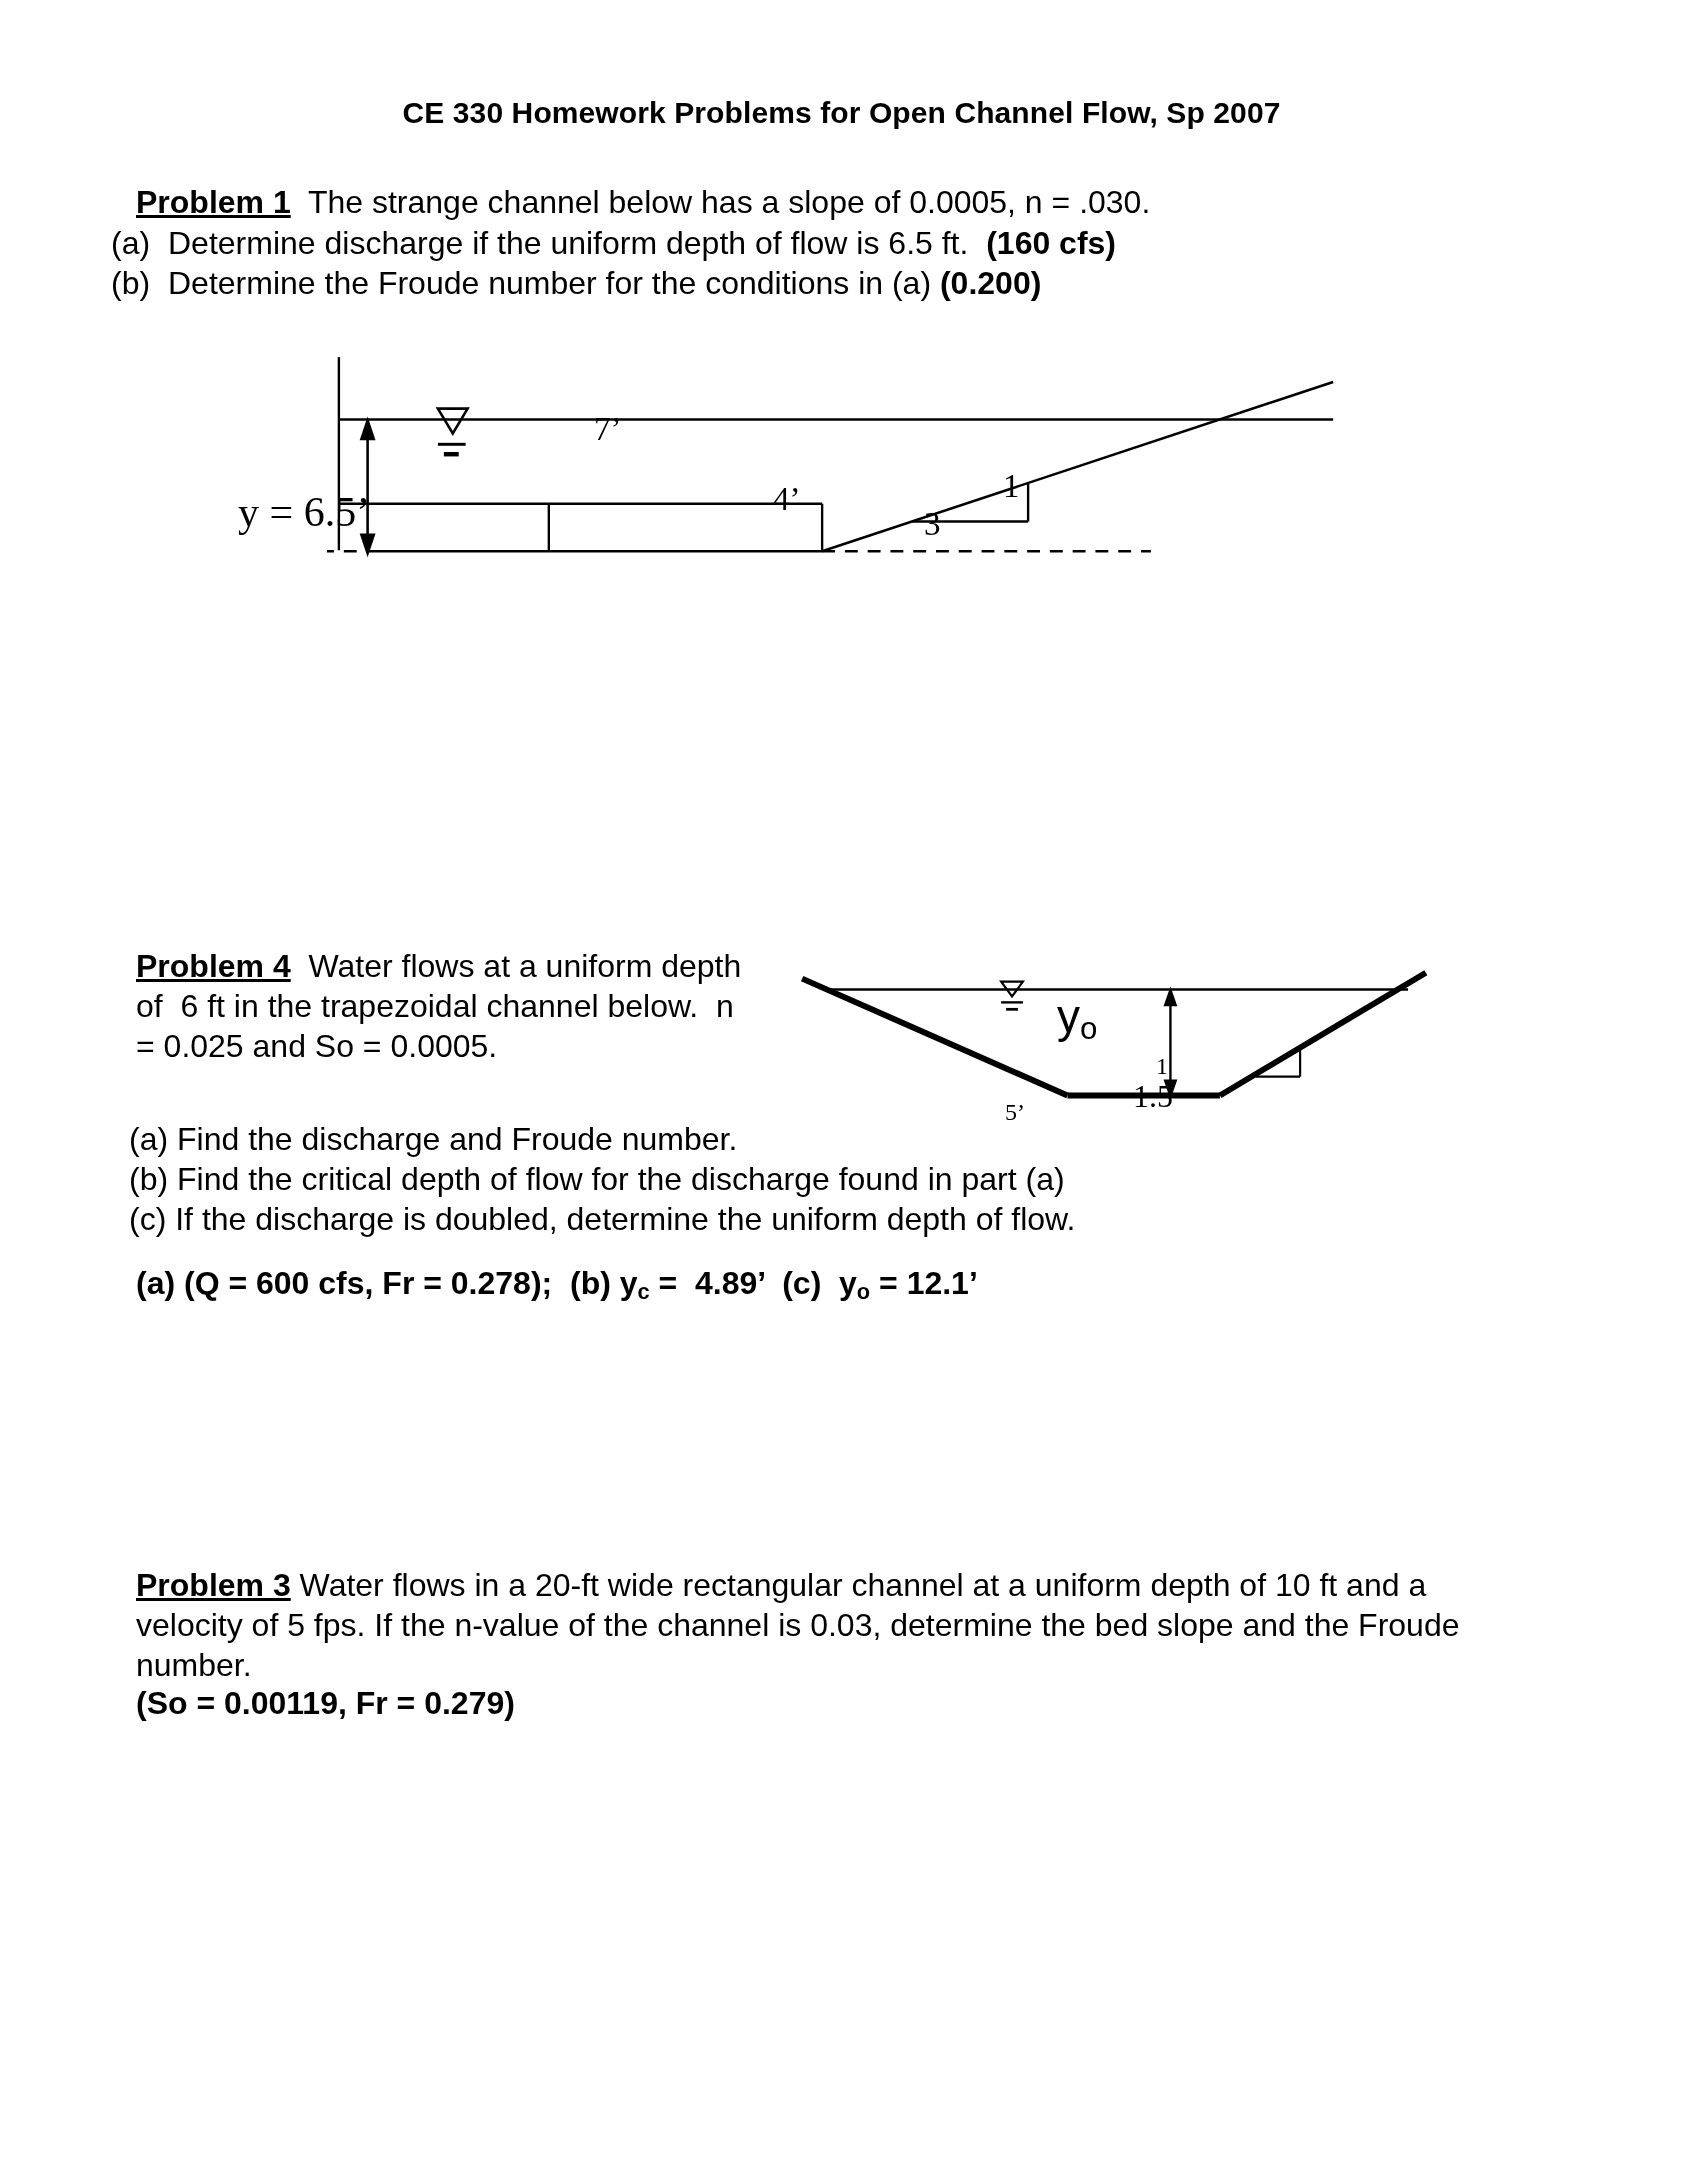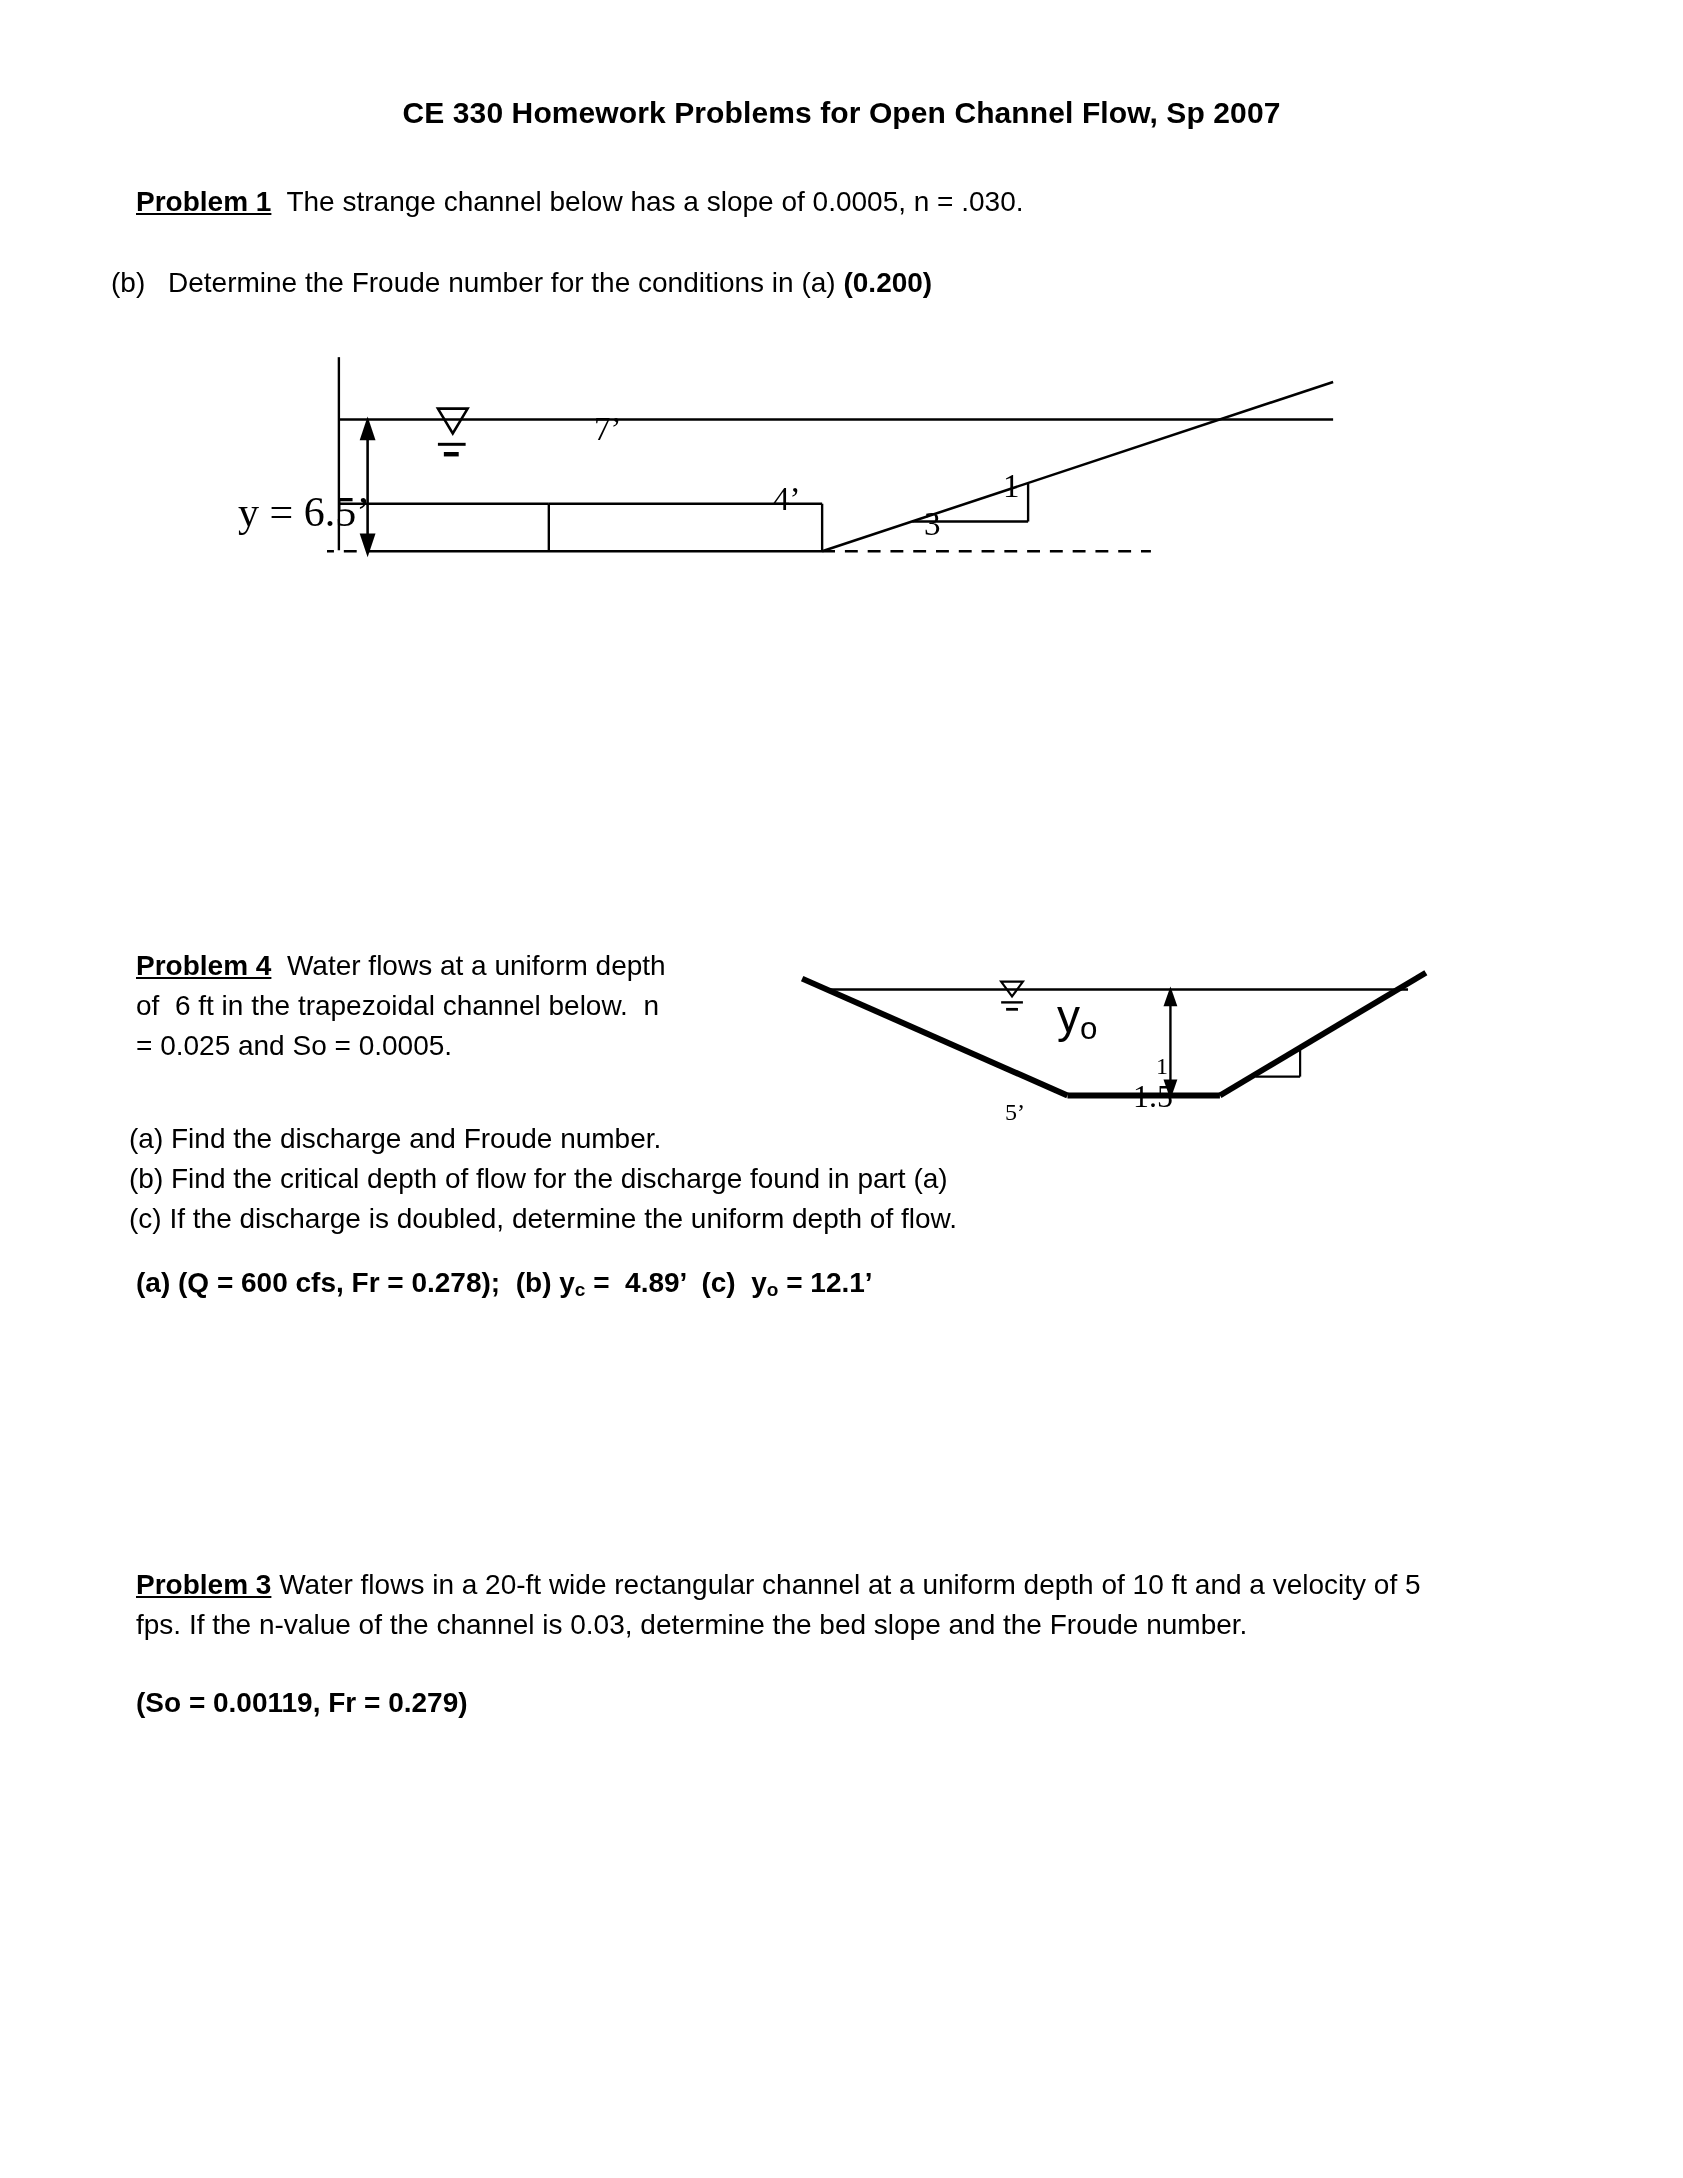--- a/index.html
+++ b/index.html
@@ -32,21 +32,21 @@
     width: 1683px;
     text-align: center;
     font-size: 30px;
     font-weight: bold;
     letter-spacing: 0.1px;
   }
 
   
   .txt {
     position: absolute;
-    font-size: 28px;
+    font-size: 32px;
     line-height: 40px;
     white-space: pre;
   }
   .bold { font-weight: bold; }
   .ul-bold {
     font-weight: bold;
     text-decoration: underline;
   }
 
   
@@ -121,20 +121,21 @@
 </style>
 </head>
 <body>
 
 <div class="page">
 
   <div id="doc-title">CE 330 Homework Problems for Open Channel Flow, Sp 2007</div>
 
   <div class="txt" id="p1-head"><span class="ul-bold">Problem 1</span><span>  The strange channel below has a slope of 0.0005, n = .030.</span></div>
 
+  <div class="txt" id="p1-a"><span class="listlabel">(a)</span><span>Determine discharge if the uniform depth of flow is 6.5 ft.  </span><span class="bold">(160 cfs)</span></div>
 
   <div class="txt" id="p1-b"><span class="listlabel">(b)</span><span>Determine the Froude number for the conditions in (a) </span><span class="bold">(0.200)</span></div>
 
   <div id="fig1">
     <svg width="1119" height="238" viewBox="0 0 1130 240" xmlns="http://www.w3.org/2000/svg">
 
       <line x1="12" y1="0" x2="12" y2="195" stroke="#000" stroke-width="2.4"></line>
 
       <line x1="12" y1="63" x2="1016" y2="63" stroke="#000" stroke-width="2.6"></line>
 

